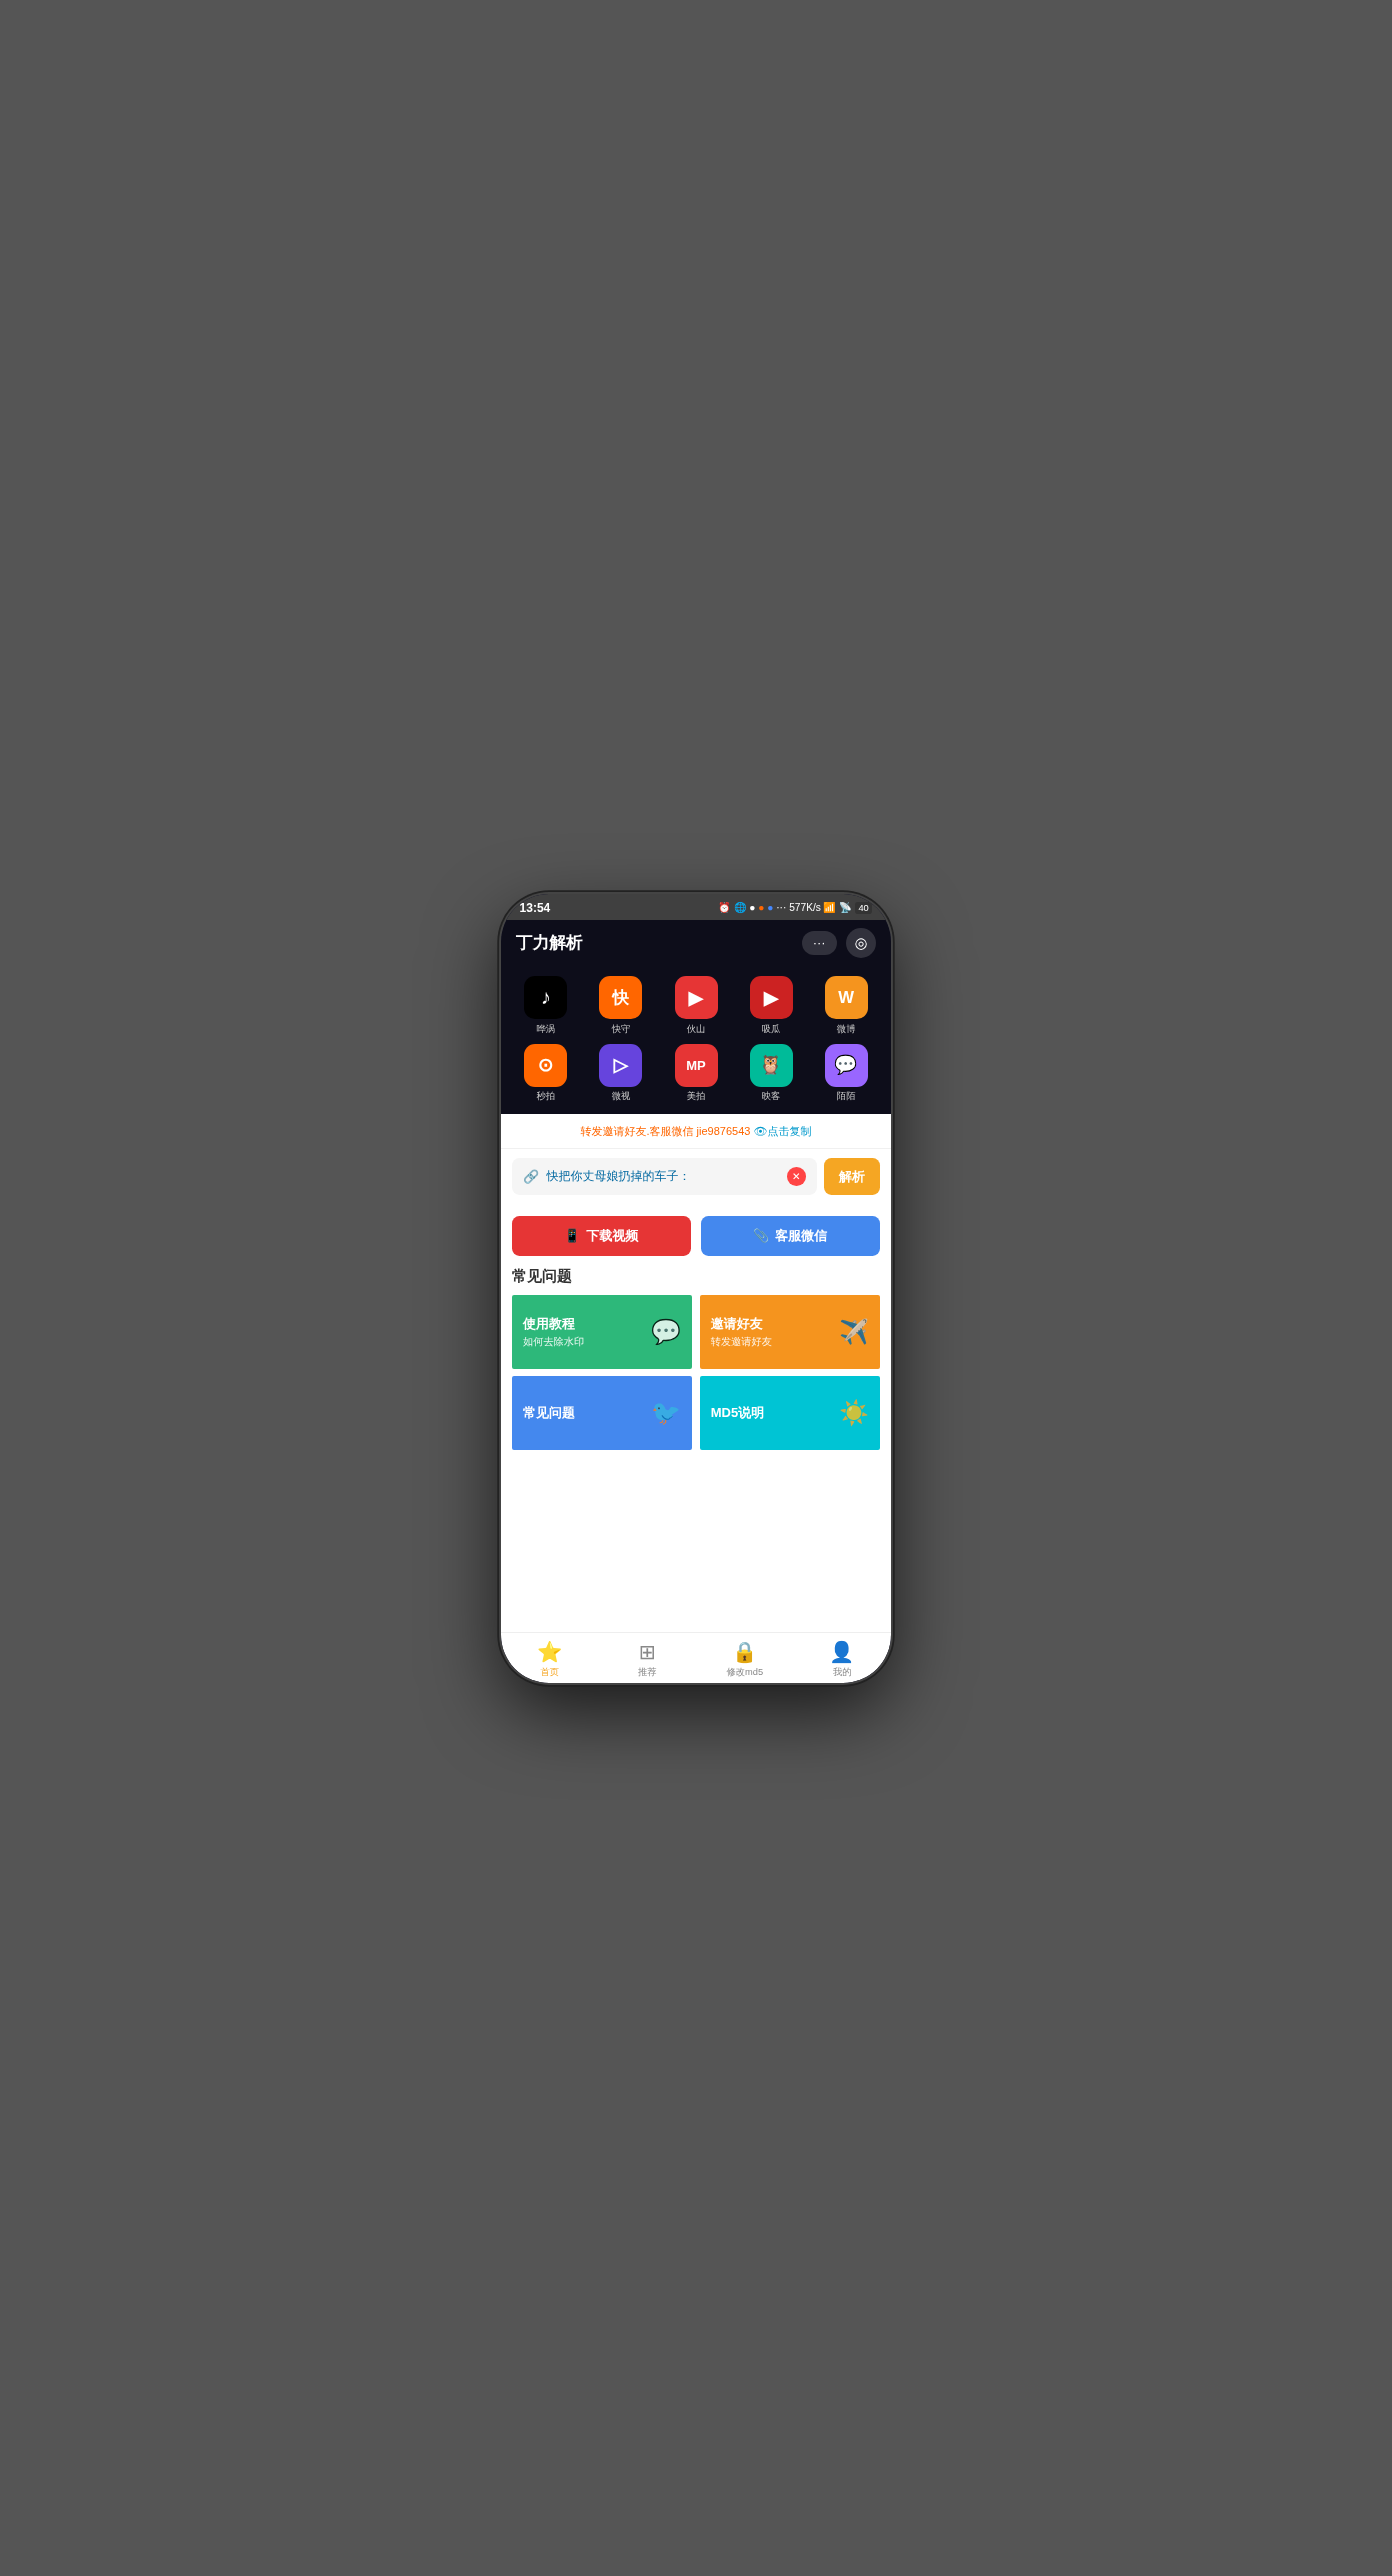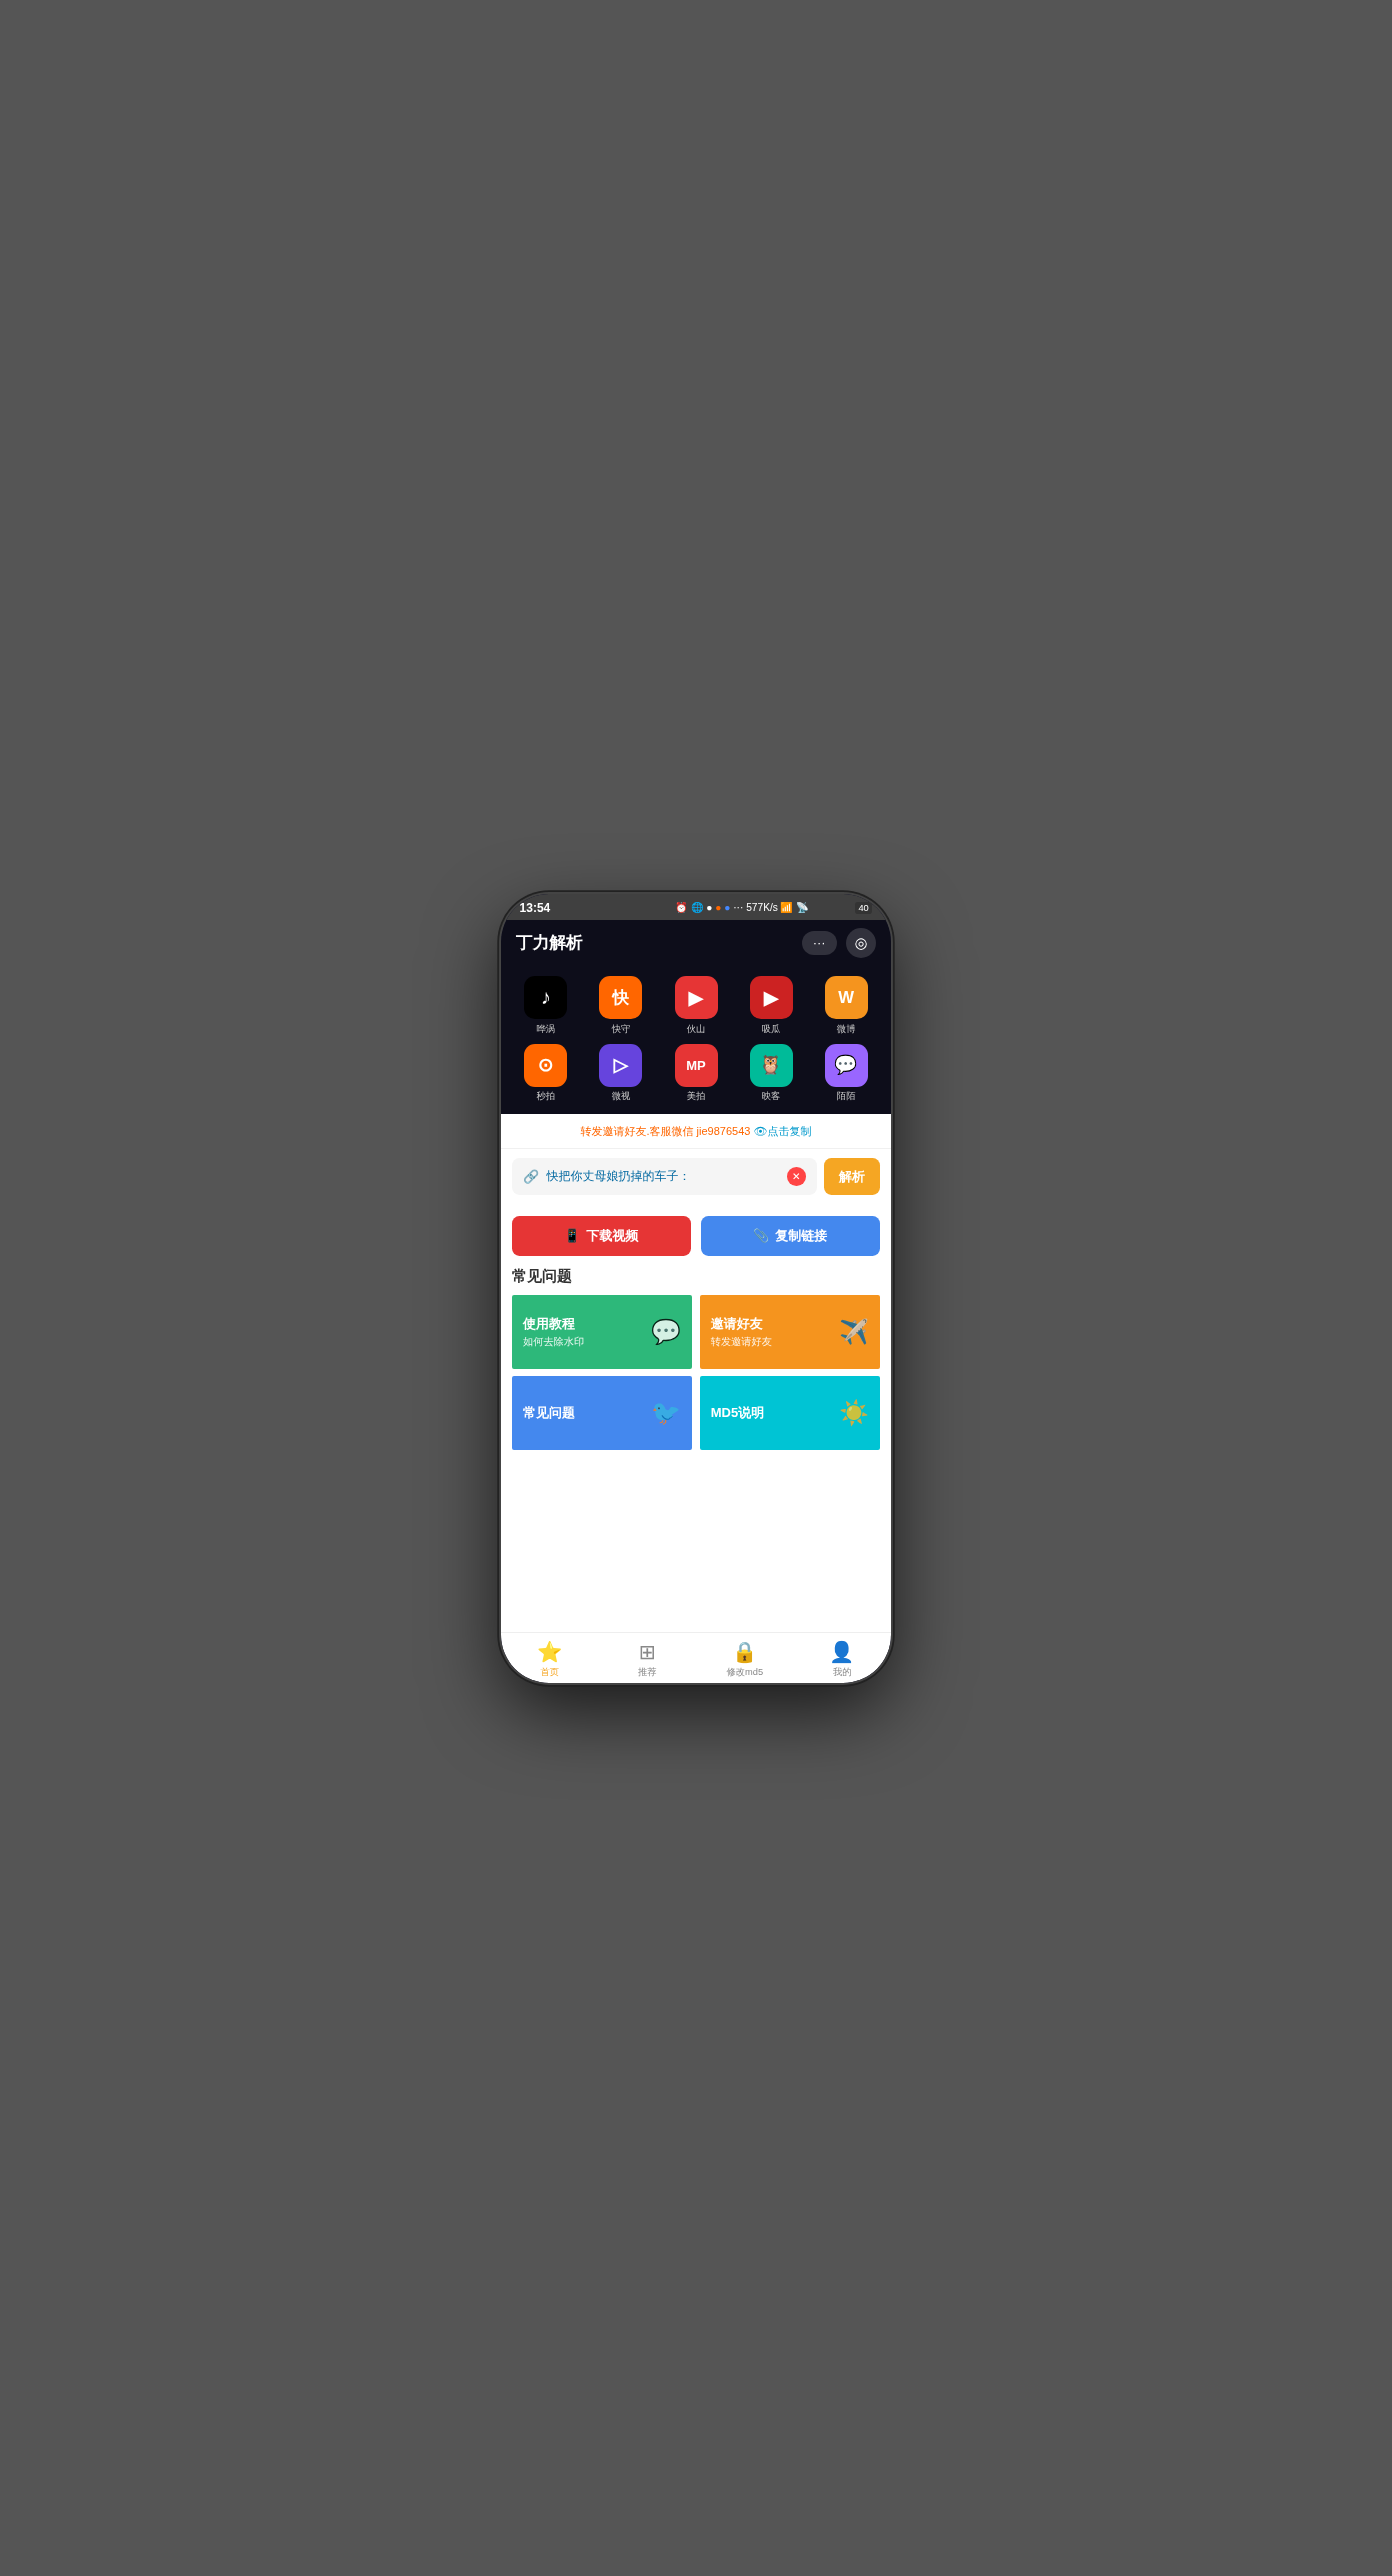--- a/index.html
+++ b/index.html
@@ -365,21 +365,21 @@
       <div class="status-icons">
         <span>⏰</span>
         <span>🌐</span>
         <span>●</span>
         <span style="color:#ff6600">●</span>
         <span style="color:#4488ff">●</span>
         <span>···</span>
         <span>577K/s</span>
         <span>📶</span>
         <span>📡</span>
-        <span style="background:#333;border-radius:2.8px;padding:0.9px 3.7px;font-size:9.3px;margin-left:43px;">
+        <span style="background:#333;border-radius:2.8px;padding:0.9px 3.7px;font-size:9.3px;">
           <span>40</span>
         </span>
       </div>
     </div>
 
     <div class="title-bar">
       <span class="title-text">丁力解析</span>
       <div class="title-actions">
         <div class="title-btn">···</div>
         <div class="title-btn-circle">
@@ -472,21 +472,21 @@
       </div>
 
 
       <div class="action-buttons">
         <div class="btn-download">
           <span>📱</span>
           <span>下载视频</span>
         </div>
         <div class="btn-copy">
           <span>📎</span>
-          <span>复制链接</span>
+          <span>客服微信</span>
         </div>
       </div>
 
       <div class="faq-section">
         <div class="faq-title">常见问题</div>
         <div class="faq-grid">
 
           <div class="faq-card faq-card-green">
             <div>
               <div style="font-size:13px;font-weight:700;">使用教程</div>

